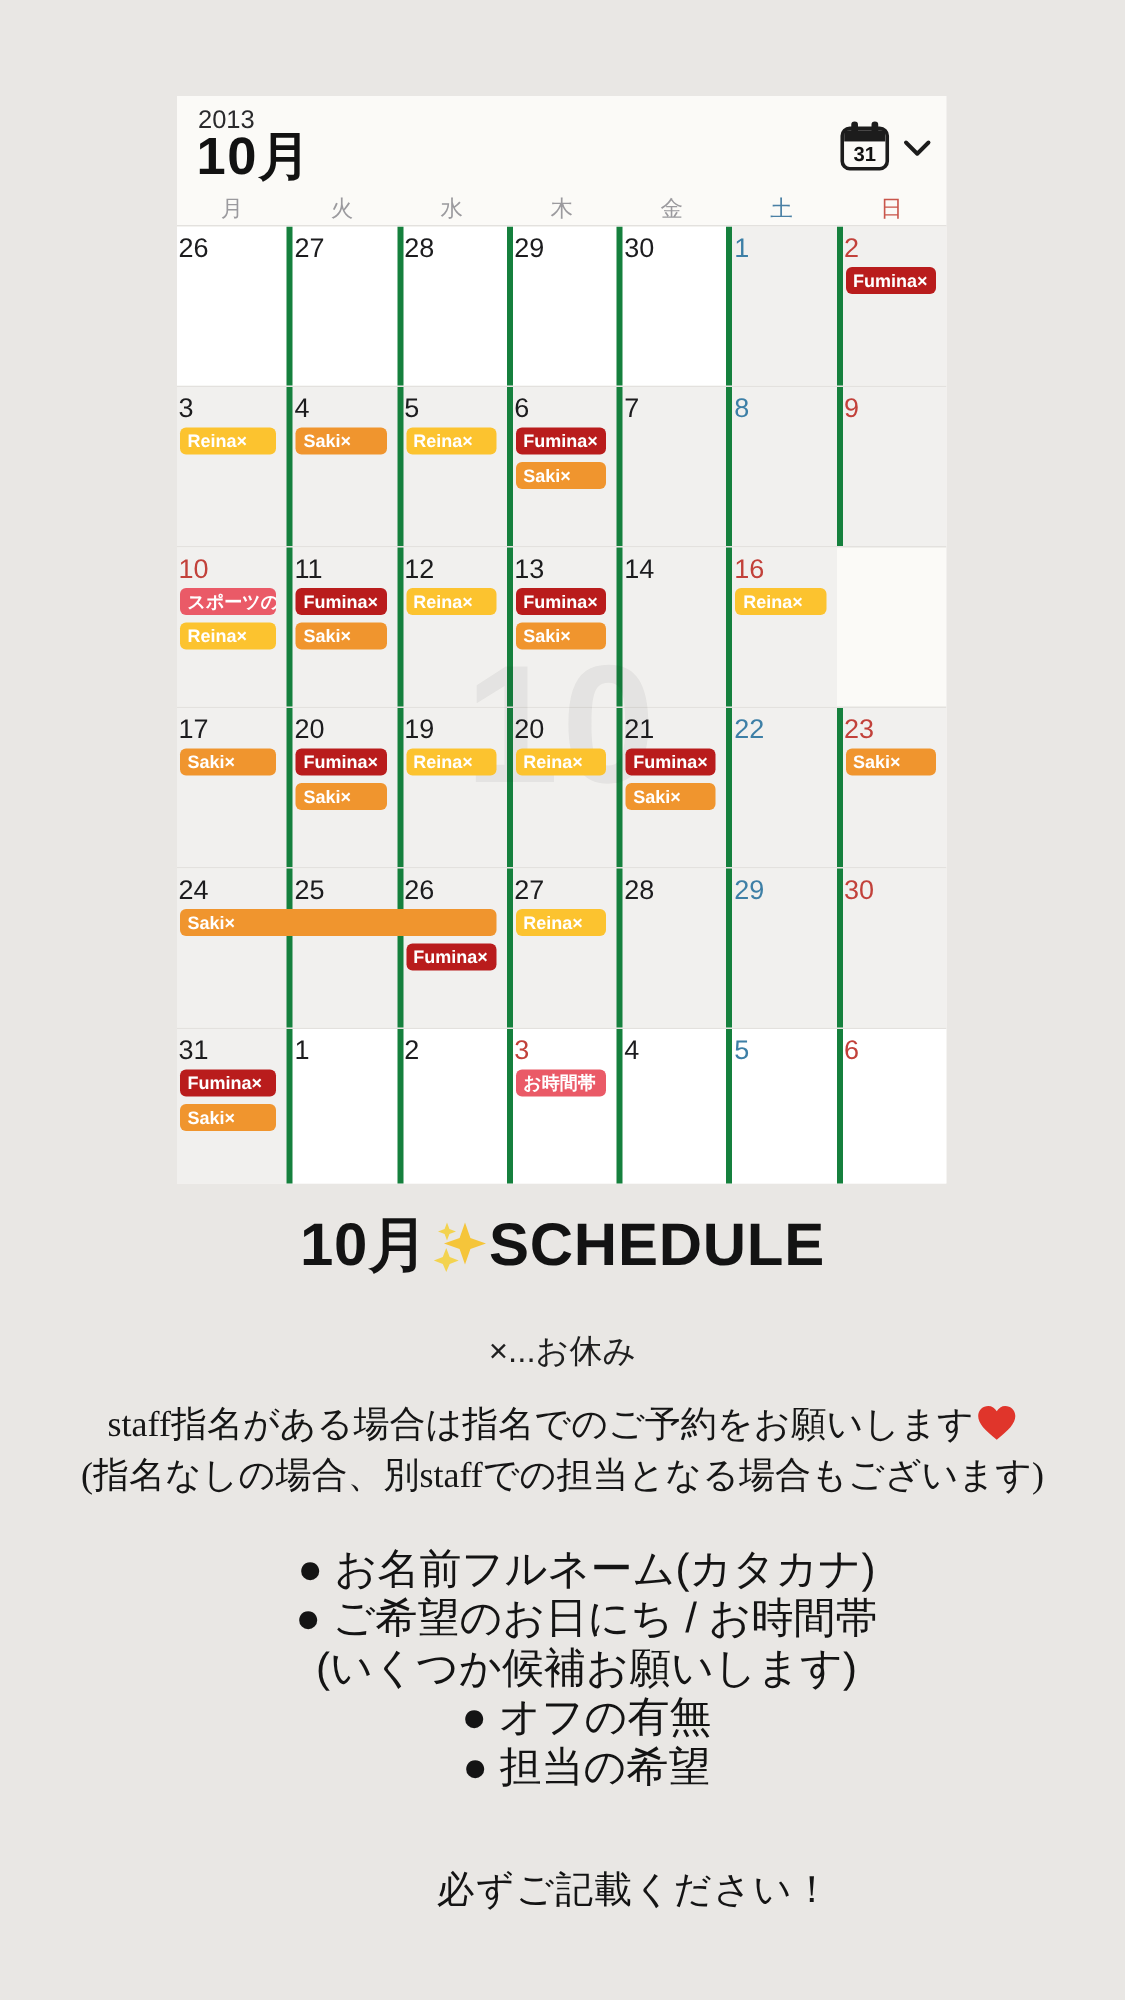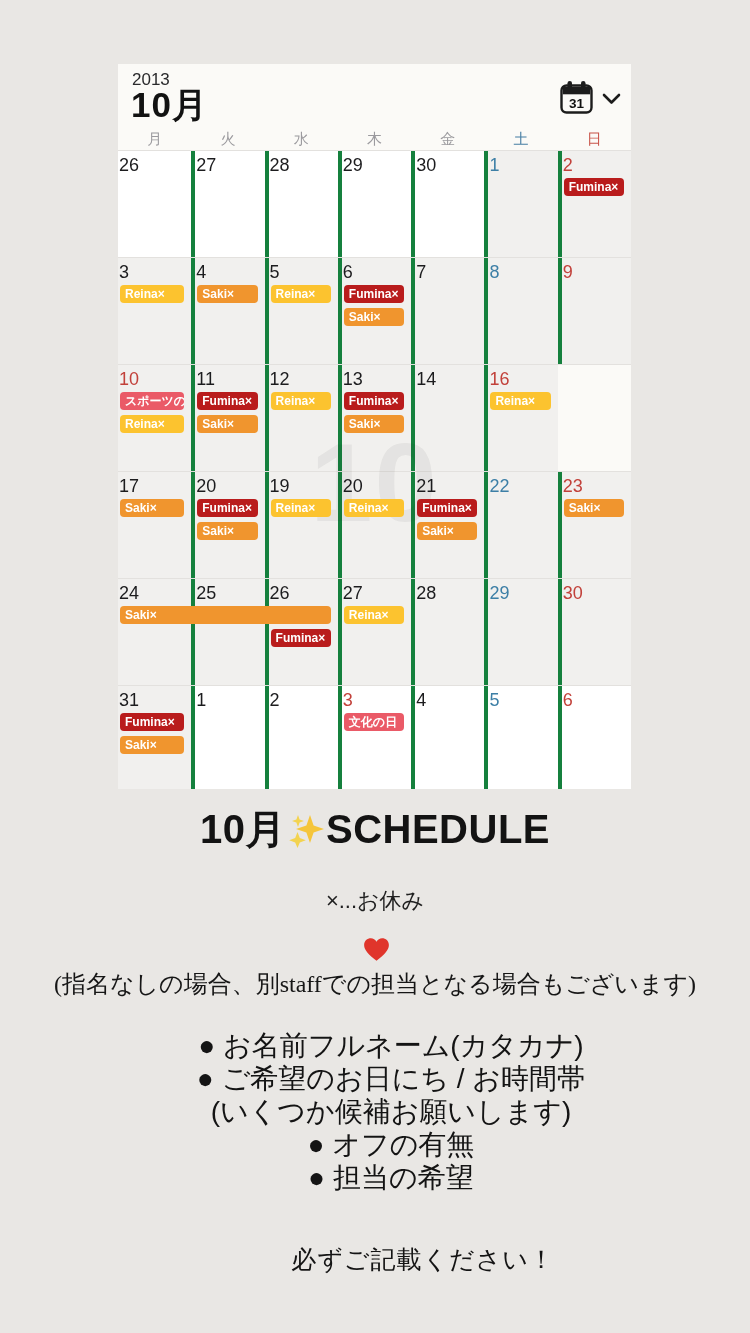--- a/index.html
+++ b/index.html
@@ -238,21 +238,21 @@
           <div class="ev orange" style="top: 50px;">Saki×</div>
         </div>
         <div class="cell">
           <div class="dnum">1</div>
         </div>
         <div class="cell">
           <div class="dnum">2</div>
         </div>
         <div class="cell">
           <div class="dnum red">3</div>
-          <div class="ev red" style="top: 27px;">文化の日</div>
+          <div class="ev red" style="top: 27px;">お時間帯</div>
         </div>
         <div class="cell">
           <div class="dnum">4</div>
         </div>
         <div class="cell">
           <div class="dnum blue">5</div>
         </div>
         <div class="cell">
           <div class="dnum red">6</div>
         </div>
@@ -265,21 +265,21 @@
       <path d="M22 3 L25.6 13.4 L36 17 L25.6 20.6 L22 31 L18.4 20.6 L8 17 L18.4 13.4 Z" fill="#f5c53a"></path>
       <path d="M9.5 20 L11.8 26 L17.8 28.3 L11.8 30.6 L9.5 36 L7.2 30.6 L1.2 28.3 L7.2 26 Z" fill="#f3d34f"></path>
       <path d="M10 3 L11.6 7.4 L16 9 L11.6 10.6 L10 15 L8.4 10.6 L4 9 L8.4 7.4 Z" fill="#f3d34f"></path>
     </svg></span><span>SCHEDULE</span>
 </div>
 
 <div class="f-legend">×...お休み</div>
 
 <div class="f-notice">
   <div>
-    <span><svg width="27" height="25" viewBox="0 0 24 22">
+    <span>staff指名がある場合は指名でのご予約をお願いします</span><span><svg width="27" height="25" viewBox="0 0 24 22">
         <path d="M12 21 C5 15.5 1 11.5 1 7 C1 3.4 3.8 1 7 1 C9 1 11 2.2 12 4.2 C13 2.2 15 1 17 1 C20.2 1 23 3.4 23 7 C23 11.5 19 15.5 12 21 Z" fill="#e0352b"></path>
       </svg></span>
   </div>
   <div>(指名なしの場合、別staffでの担当となる場合もございます)</div>
 </div>
 
 <div class="f-requests">
     <div>● お名前フルネーム(カタカナ)</div>
     <div>● ご希望のお日にち / お時間帯</div>
     <div>(いくつか候補お願いします)</div>

